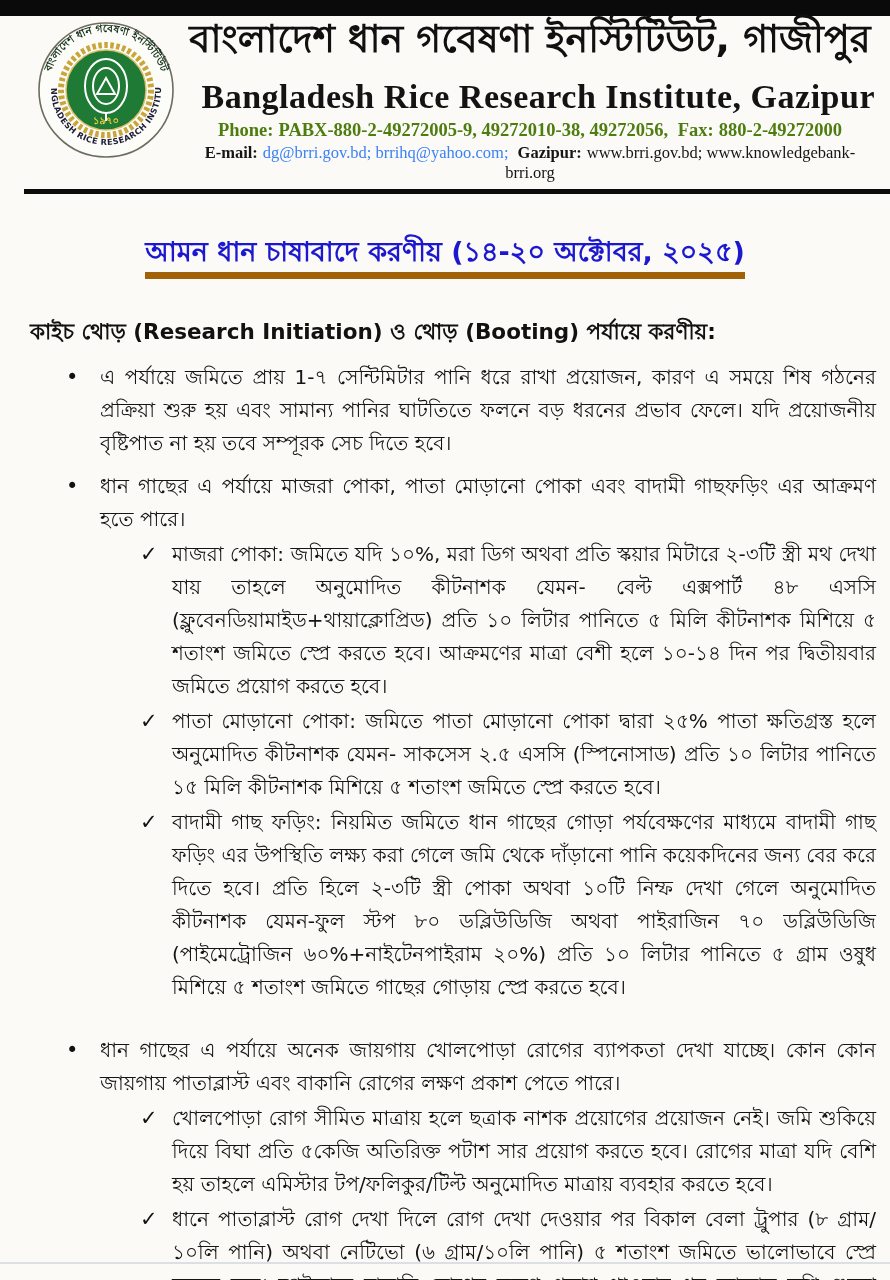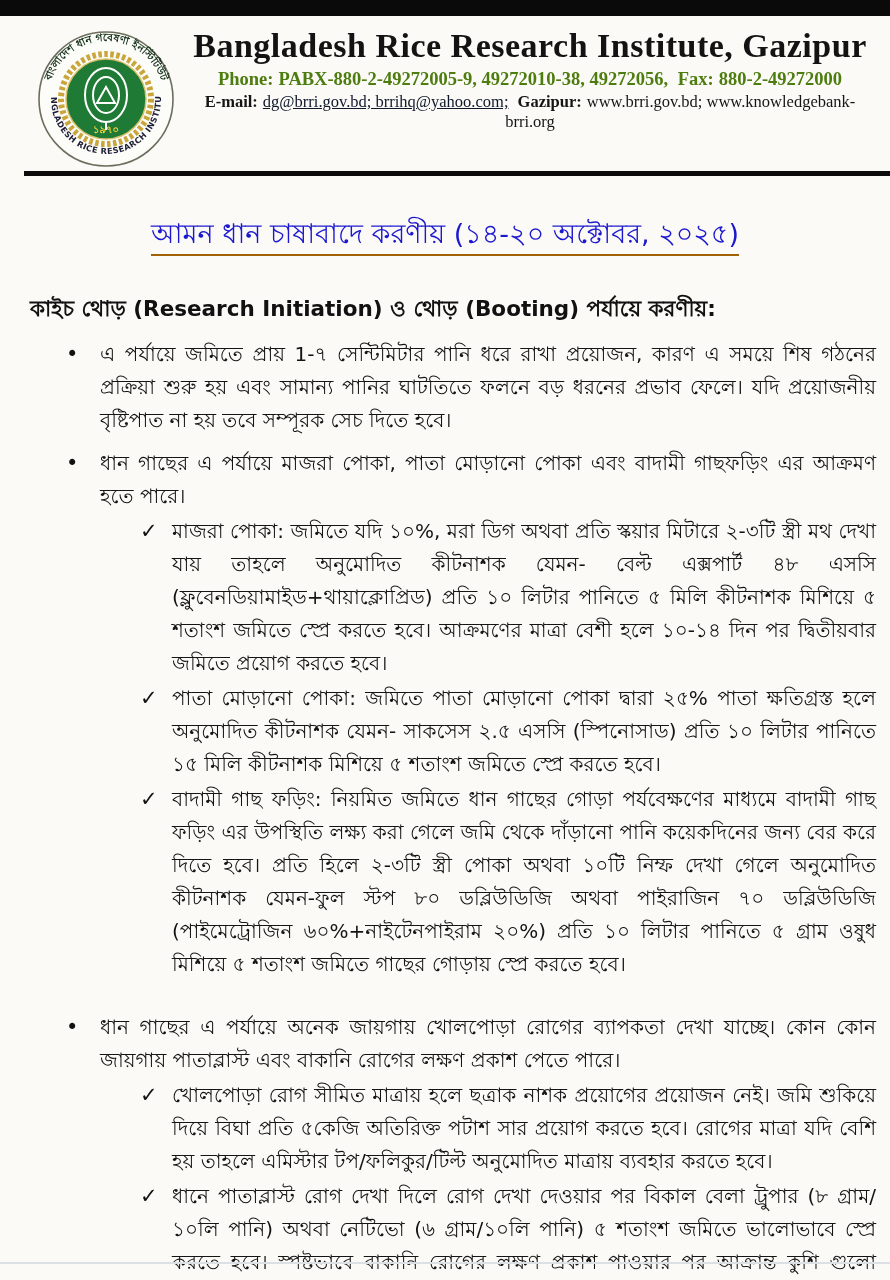--- a/index.html
+++ b/index.html
@@ -10,37 +10,37 @@
     color:#161616;
   }
   .top-bar{position:absolute;top:0;left:0;width:890px;height:16px;background:#0a0a0a;}
   .page{position:relative;padding-top:18px;}
 
   
   .letterhead{position:relative;min-height:138px;}
   .logo{position:absolute;left:36px;top:2px;width:140px;height:140px;}
   .head-text{margin-left:185px;width:690px;text-align:center;}
   .title-bn{font-size:38px;font-weight:bold;color:#101010;line-height:1.15;}
-  .title-en{font-family:"Liberation Serif",serif;font-size:34px;font-weight:bold;color:#131313;margin-top:9px;letter-spacing:.5px;}
+  .title-en{font-family:"Liberation Serif",serif;font-size:34px;font-weight:bold;color:#131313;margin-top:16px;letter-spacing:.5px;text-align:right;}
   .phone-line{font-family:"Liberation Serif",serif;font-size:18.5px;font-weight:bold;color:#4d7c0f;margin-top:4px;}
   .phone-line .val{font-weight:bold;}
   .email-line{font-family:"Liberation Serif",serif;font-size:16.5px;color:#151515;margin-top:2px;}
   .lbl{font-weight:bold;margin-right:5px;}
   .sp{margin-right:5px;}
-  .link{color:#0f172a;text-decoration:underline;}
+  .link{color:#3b82f6;}
   .rule{height:5px;background:#0c0c0c;margin:6px 0 0 24px;}
 
   
   .meta-row{display:flex;justify-content:space-between;padding:12px 32px 0 30px;font-size:21px;color:#1b1b1b;}
 
   
   .main-title{text-align:center;margin-top:28px;}
   .main-title span{
-    display:inline-block;font-size:27px;font-weight:normal;color:#1b18cf;
-    border-bottom:2px solid #a16207;padding-bottom:3px;line-height:1.3;
+    display:inline-block;font-size:27px;font-weight:bold;color:#1b18cf;
+    border-bottom:7px solid #a16207;padding-bottom:3px;line-height:1.3;
   }
 
   
   .section-heading{margin:36px 30px 0 30px;font-size:21.5px;font-weight:bold;color:#111;}
 
   .bullet{display:flex;margin:10px 14px 0 66px;}
   .bullet .marker{width:34px;font-size:21px;line-height:33px;color:#111;}
   .check{display:flex;margin:2px 14px 0 140px;}
   .check .marker{width:32px;font-size:21px;line-height:33px;color:#111;}
   .btext{flex:1;font-size:20px;line-height:33px;text-align:justify;color:#141414;}
@@ -70,20 +70,21 @@
         <circle cx="70" cy="70" r="40" fill="#1e7a35" stroke="#e0c succ86" stroke-width="0"></circle>
         <circle cx="70" cy="70" r="40" fill="#1e7a35" stroke="#d9c06a" stroke-width="1.5"></circle>
         <ellipse cx="70" cy="66" rx="21" ry="27" fill="none" stroke="#ffffff" stroke-width="2"></ellipse>
         <ellipse cx="70" cy="66" rx="13" ry="18" fill="none" stroke="#ffffff" stroke-width="2"></ellipse>
         <path d="M70 58 L79 74 L61 74 Z" fill="none" stroke="#ffffff" stroke-width="2"></path>
         <line x1="70" y1="93" x2="70" y2="101" stroke="#ffffff" stroke-width="2"></line>
         <text x="70" y="104" font-size="10" font-weight="bold" fill="#f3d03e" text-anchor="middle">১৯৭০</text>
       </svg>
     </div>
     <div class="head-text">
+      <div class="title-bn">বাংলাদেশ ধান গবেষণা ইনস্টিটিউট, গাজীপুর</div>
       <div class="title-en">Bangladesh Rice Research Institute, Gazipur</div>
       <div class="phone-line">
         <span class="lbl">Phone:</span><span class="val sp">PABX-880-2-49272005-9, 49272010-38, 49272056,</span>
         <span class="lbl">Fax:</span><span class="val">880-2-49272000</span>
       </div>
       <div class="email-line">
         <span class="lbl">E-mail:</span><span class="link sp">dg@brri.gov.bd; brrihq@yahoo.com;</span>
         <span class="lbl">Gazipur:</span><span>www.brri.gov.bd; www.knowledgebank-brri.org</span>
       </div>
     </div>

